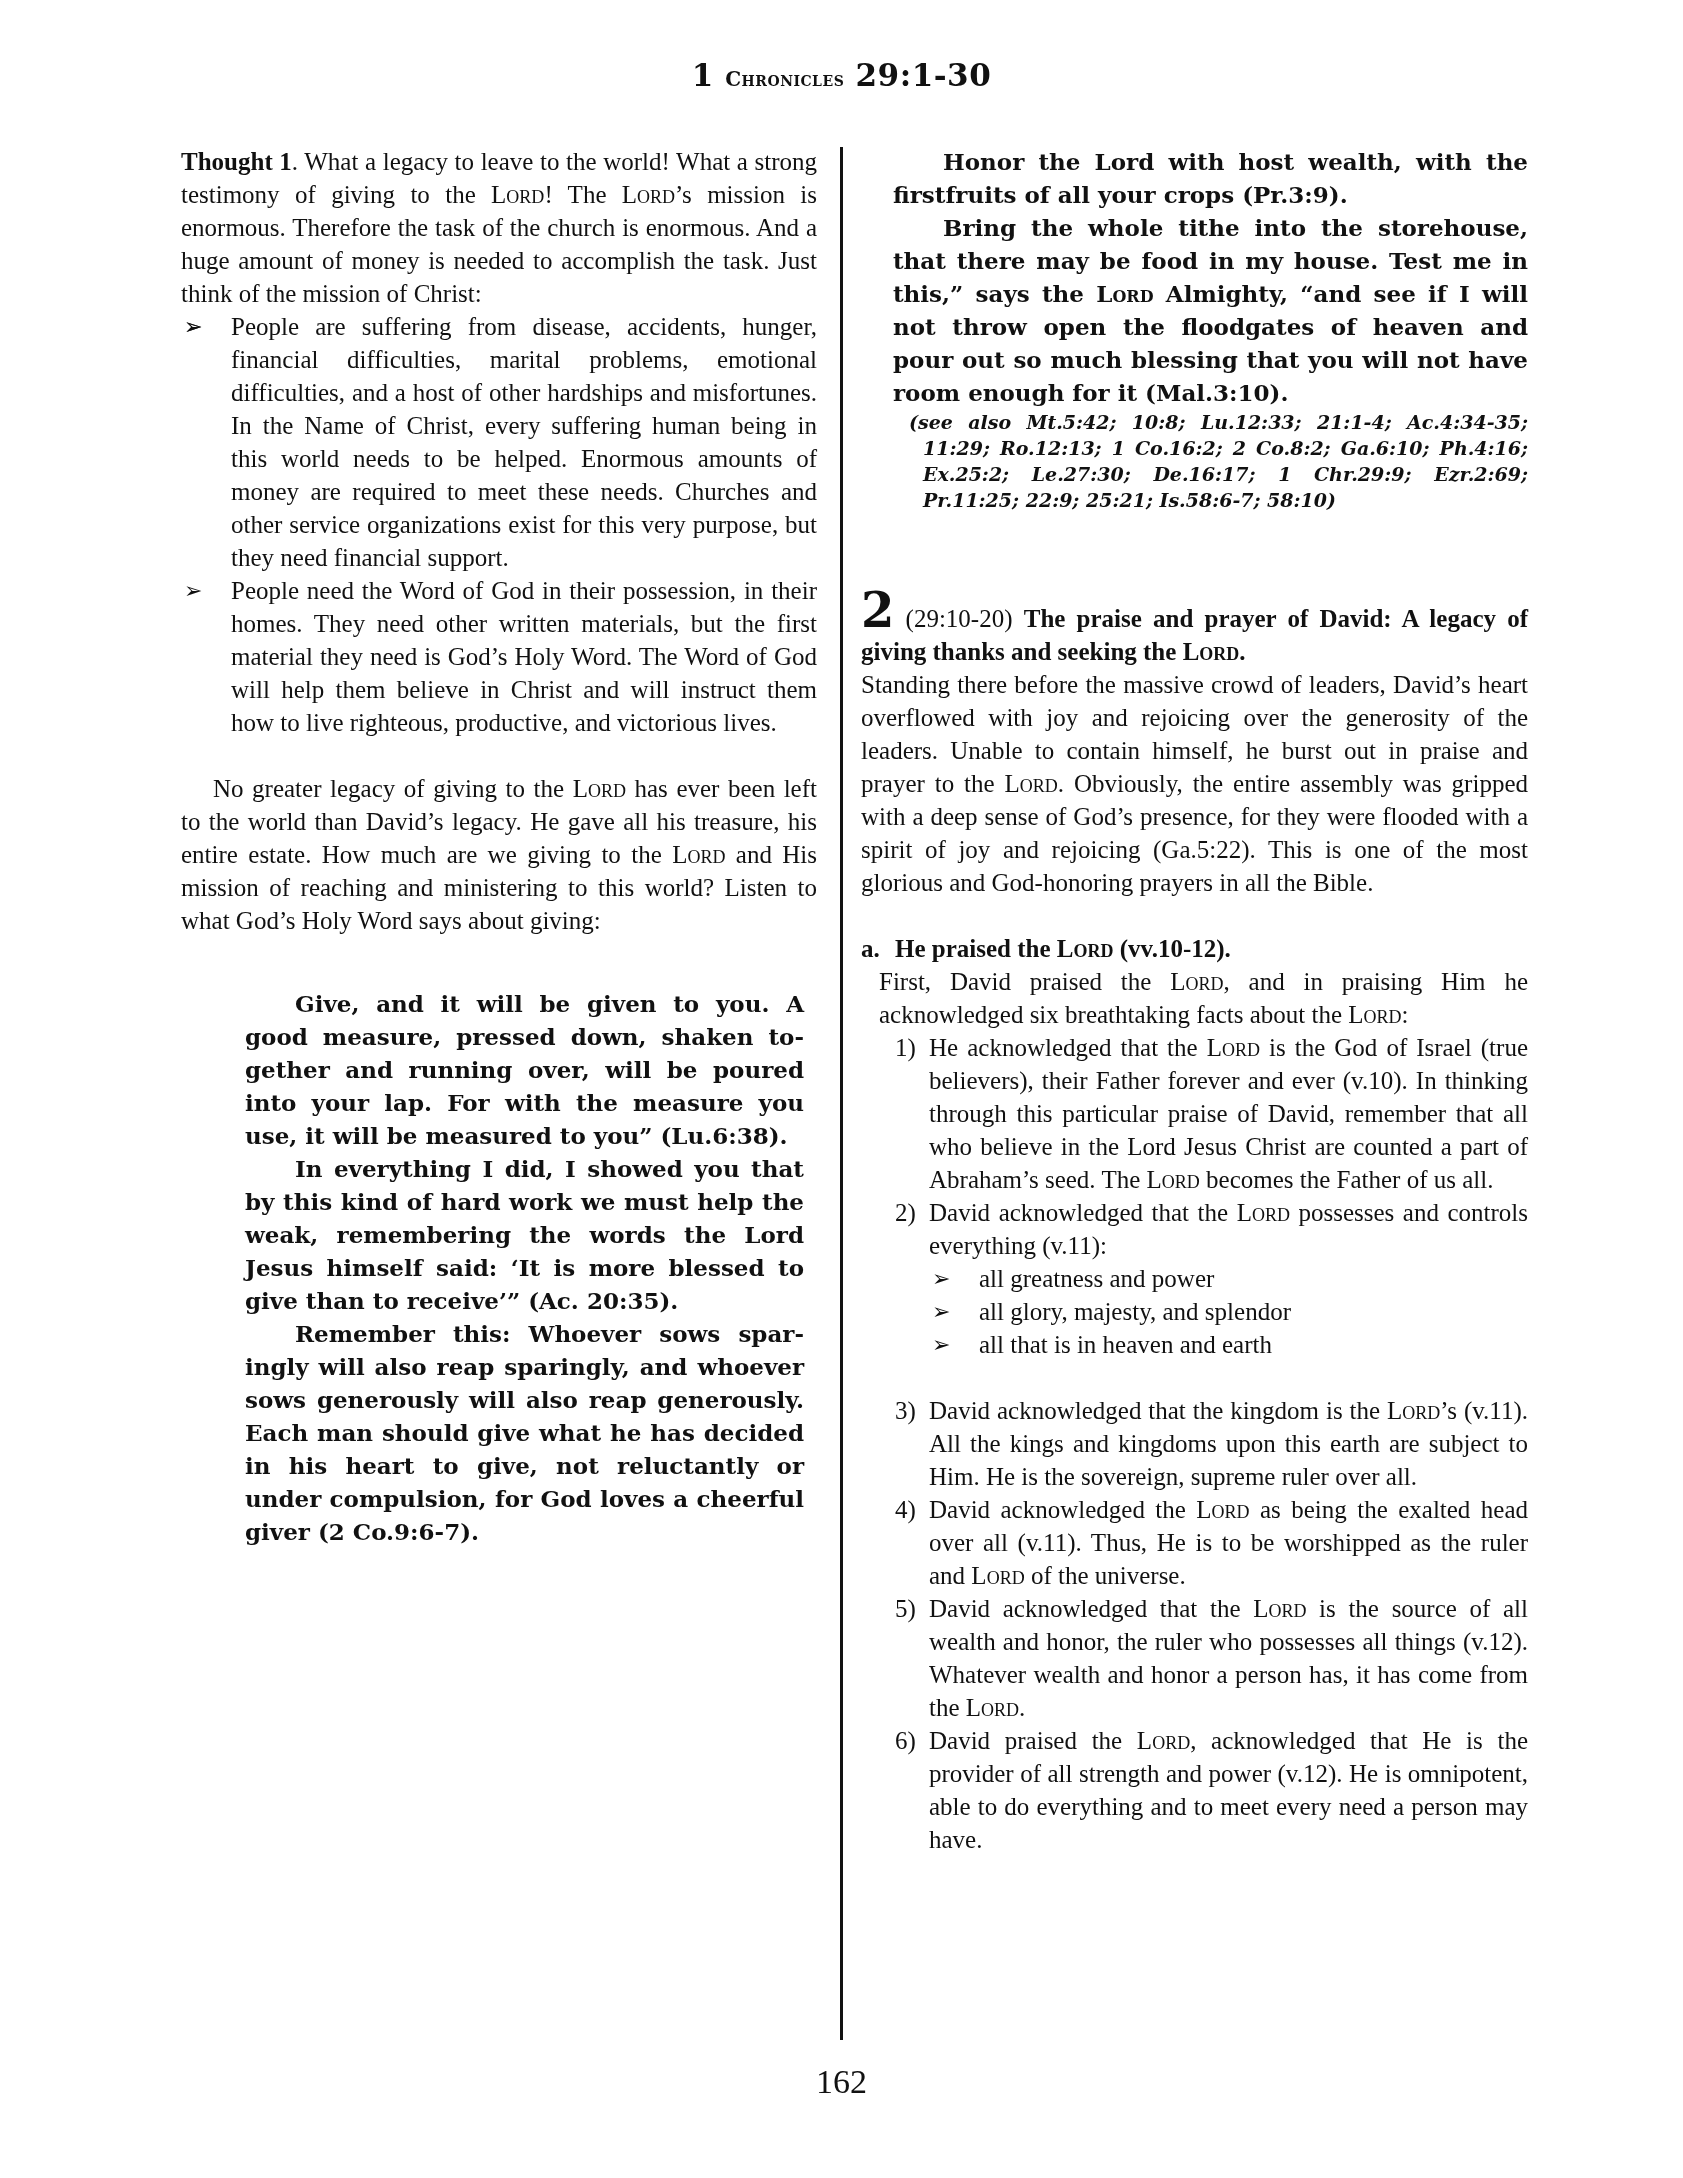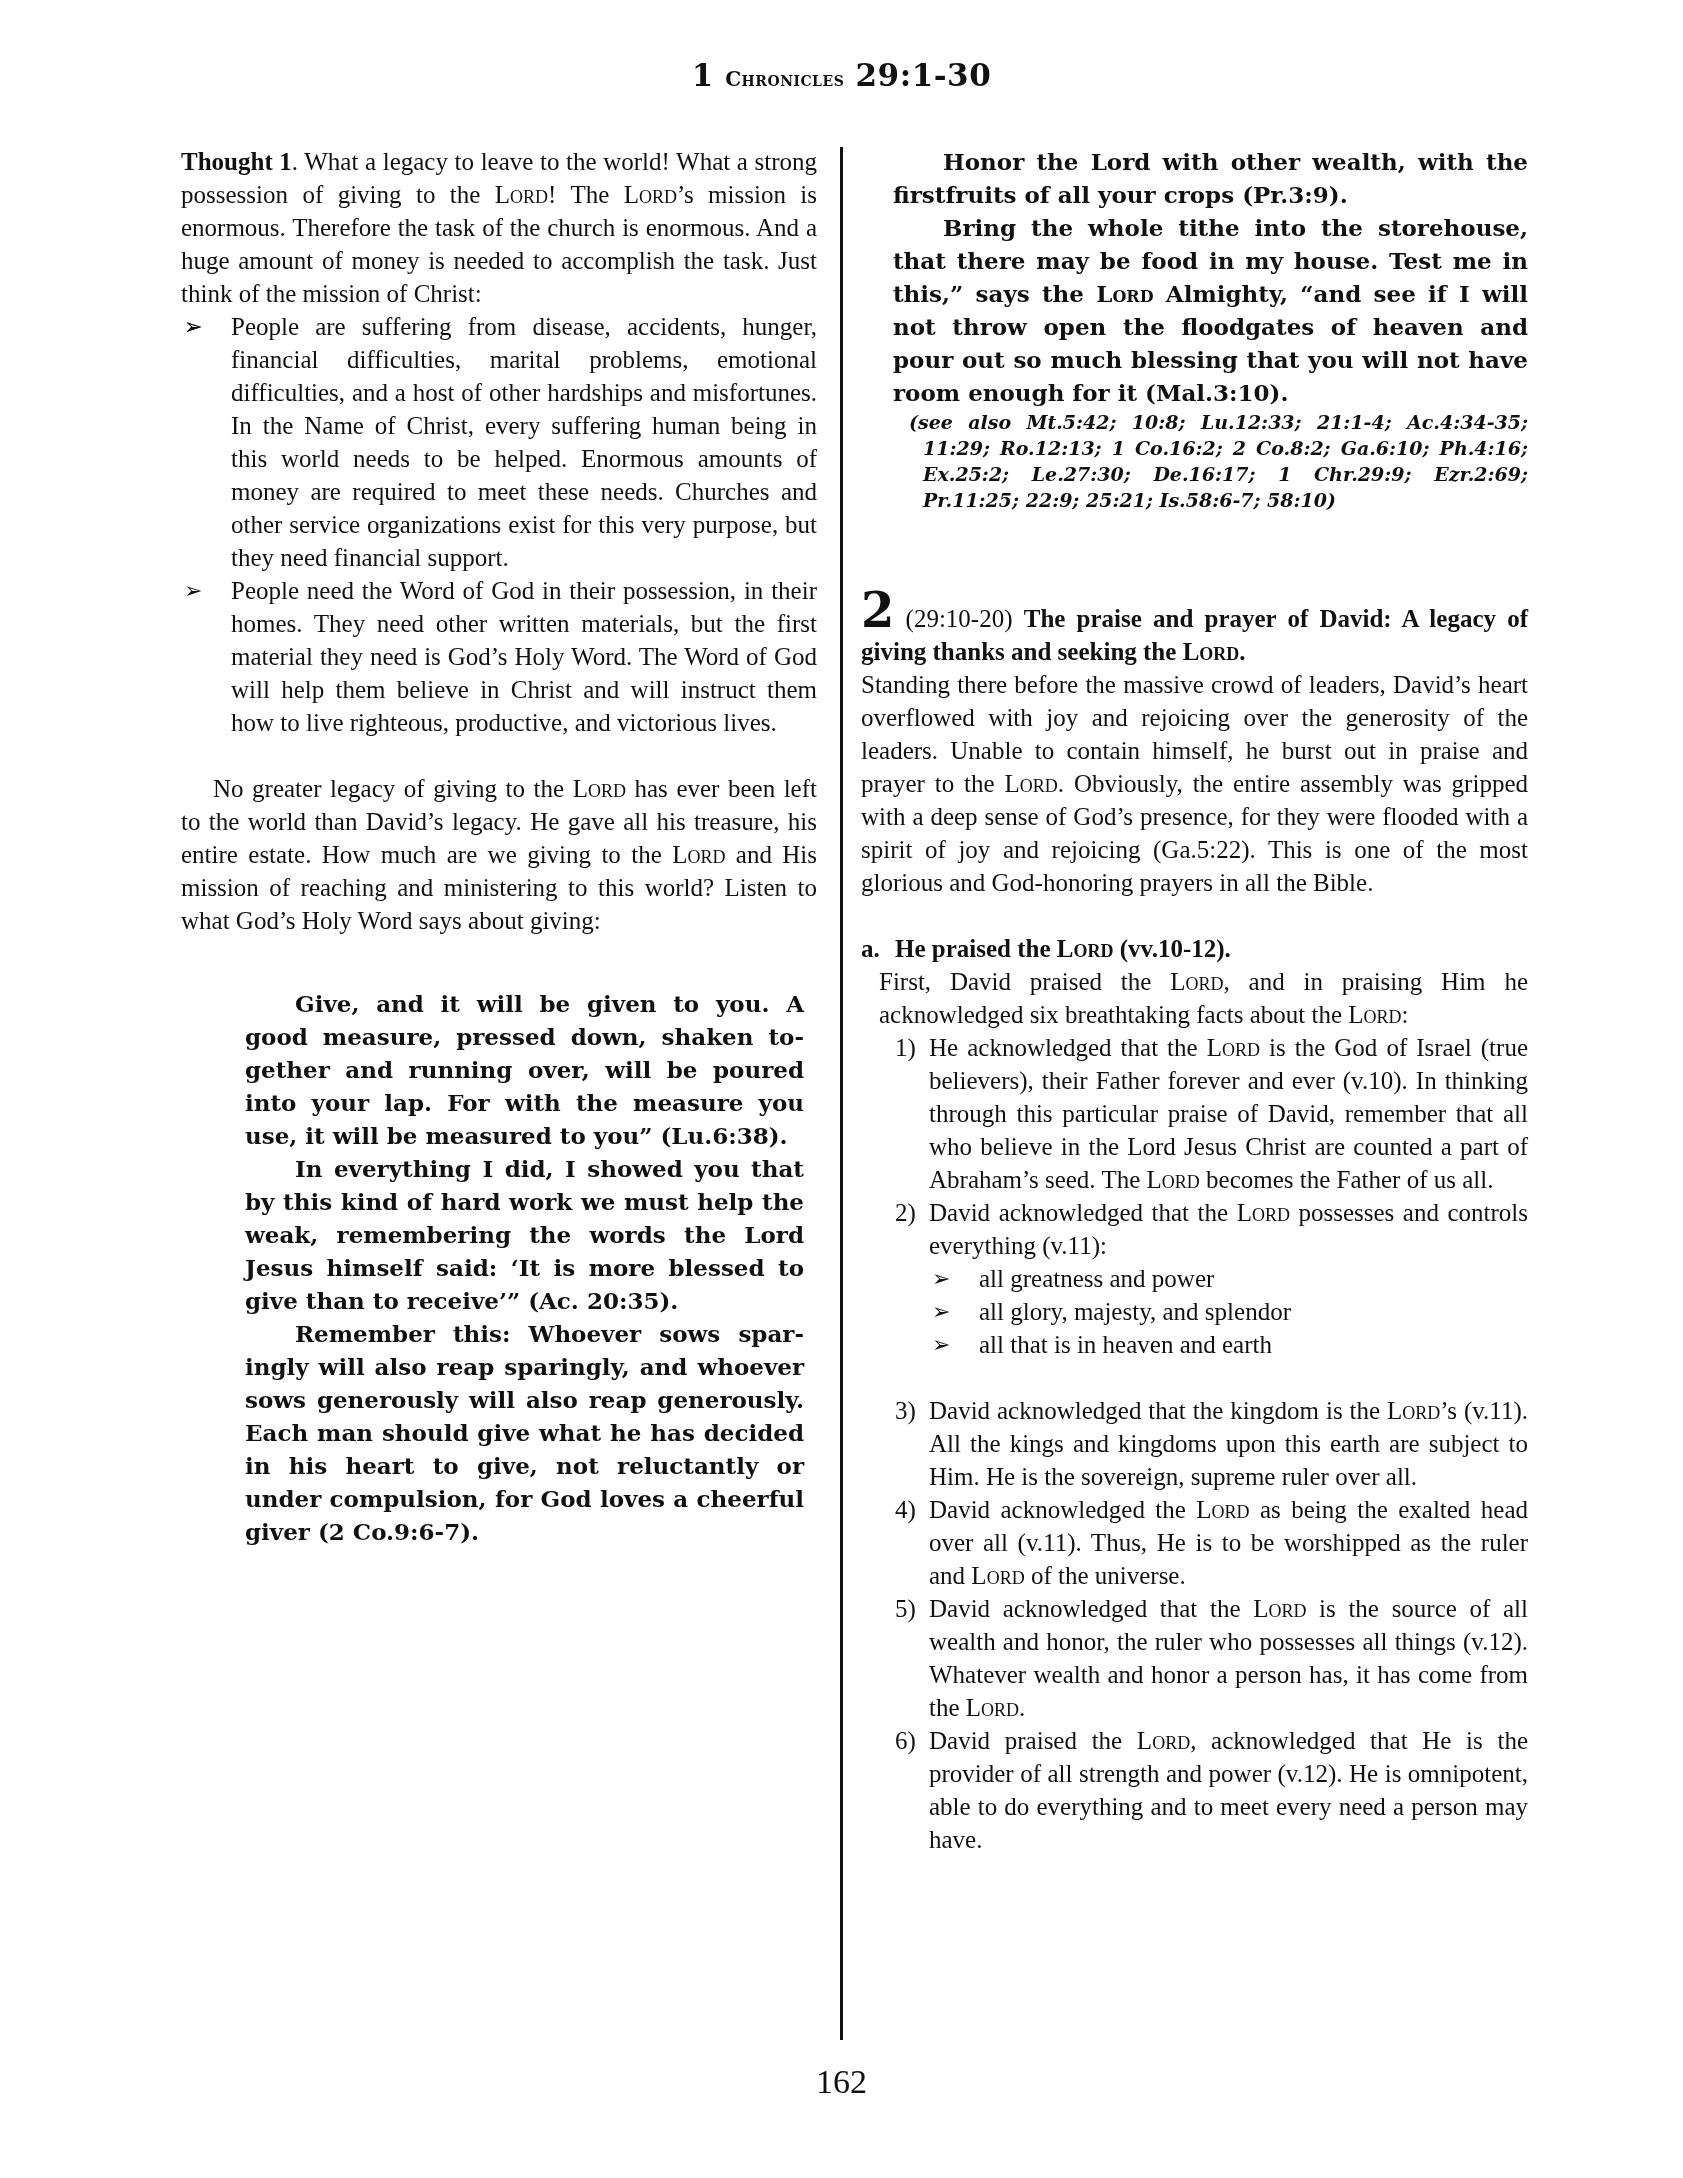--- a/index.html
+++ b/index.html
@@ -62,42 +62,42 @@
 <body>
 
 <div class="header">
   <span>1 </span><span class="sc">Chronicles</span><span> 29:1-30</span>
 </div>
 
 <div class="divider"></div>
 
 <div class="col col-left">
   <p>
-    <span class="b">Thought 1</span><span>. What a legacy to leave to the world! What a strong possession of giving to the </span><span class="sc">Lord</span><span>! The </span><span class="sc">Lord</span><span>’s mission is enormous. Therefore the task of the church is enormous. And a huge amount of money is needed to accomplish the task. Just think of the mission of Christ:</span>
+    <span class="b">Thought 1</span><span>. What a legacy to leave to the world! What a strong testimony of giving to the </span><span class="sc">Lord</span><span>! The </span><span class="sc">Lord</span><span>’s mission is enormous. Therefore the task of the church is enormous. And a huge amount of money is needed to accomplish the task. Just think of the mission of Christ:</span>
   </p>
   <ul class="bullets">
     <li><span class="arrow">➢</span></li>
     <li><span class="arrow">➢</span><span>People are suffering from disease, accidents, hunger, financial difficulties, marital problems, emotional difficulties, and a host of other hard­ships and misfortunes. In the Name of Christ, eve­ry suffering human being in this world needs to be helped. Enormous amounts of money are re­quired to meet these needs. Churches and other service organizations exist for this very purpose, but they need financial support.</span></li>
     <li><span class="arrow">➢</span><span>People need the Word of God in their possession, in their homes. They need other written materi­als, but the first material they need is God’s Holy Word. The Word of God will help them believe in Christ and will instruct them how to live right­eous, productive, and victorious lives.</span></li>
   </ul>
 
   <p class="para-indent" style="margin-top:33px;">
     <span>No greater legacy of giving to the </span><span class="sc">Lord</span><span> has ever been left to the world than David’s legacy. He gave all his treasure, his entire estate. How much are we giv­ing to the </span><span class="sc">Lord</span><span> and His mission of reaching and minis­tering to this world? Listen to what God’s Holy Word says about giving:</span>
   </p>
 
   <div class="quote quote-left" style="margin-top:50px;">
     <p class="qp">Give, and it will be given to you. A good measure, pressed down, shaken to­gether and running over, will be poured into your lap. For with the measure you use, it will be measured to you” (Lu.6:38).</p>
     <p class="qp">In everything I did, I showed you that by this kind of hard work we must help the weak, remembering the words the Lord Jesus himself said: ‘It is more blessed to give than to receive’” (Ac. 20:35).</p>
     <p class="qp">Remember this: Whoever sows spar­ingly will also reap sparingly, and who­ever sows generously will also reap gen­erously. Each man should give what he has decided in his heart to give, not re­luctantly or under compulsion, for God loves a cheerful giver (2 Co.9:6-7).</p>
   </div>
 </div>
 
 <div class="col col-right">
   <div class="quote quote-right">
-    <p class="qp"><span>Honor the Lord with other wealth, with the firstfruits of all your crops (Pr.3:9).</span></p>
+    <p class="qp"><span>Honor the Lord with host wealth, with the firstfruits of all your crops (Pr.3:9).</span></p>
     <p class="qp"><span>Bring the whole tithe into the store­house, that there may be food in my house. Test me in this,” says the </span><span class="sc">Lord</span><span> Al­mighty, “and see if I will not throw open the floodgates of heaven and pour out so much blessing that you will not have room enough for it (Mal.3:10).</span></p>
     <p class="see-also">(see also Mt.5:42; 10:8; Lu.12:33; 21:1-4; Ac.4:34-35; 11:29; Ro.12:13; 1 Co.16:2; 2 Co.8:2; Ga.6:10; Ph.4:16; Ex.25:2; Le.27:30; De.16:17; 1 Chr.29:9; Ezr.2:69; Pr.11:25; 22:9; 25:21; Is.58:6-7; 58:10)</p>
   </div>
 
   <div class="section-head" style="margin-top:77px;">
     <span class="section-num">2</span><span> (29:10-20) </span><span class="section-title"><span>The praise and prayer of David: A lega­cy of giving thanks and seeking the </span><span class="sc">Lord</span><span>.</span></span>
   </div>
   <p>
     <span>Standing there before the massive crowd of leaders, Da­vid’s heart overflowed with joy and rejoicing over the generosity of the leaders. Unable to contain himself, he burst out in praise and prayer to the </span><span class="sc">Lord</span><span>. Obviously, the entire assembly was gripped with a deep sense of God’s presence, for they were flooded with a spirit of joy and rejoicing (Ga.5:22). This is one of the most glorious and God-honoring prayers in all the Bible.</span>
   </p>

